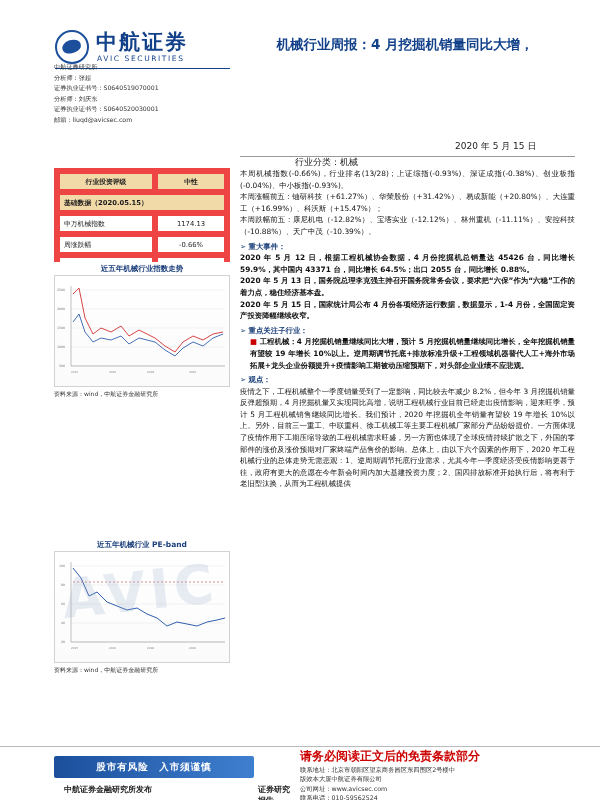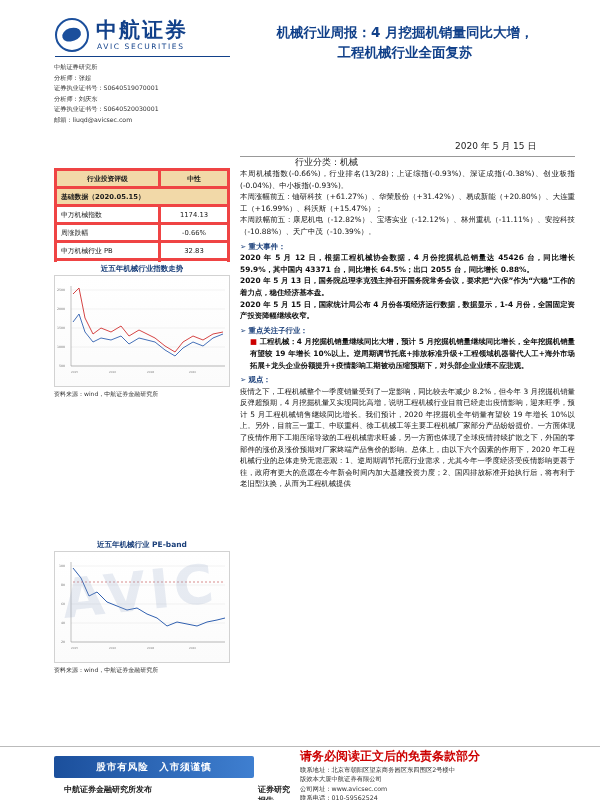--- a/index.html
+++ b/index.html
@@ -6,21 +6,21 @@
   body{
     width:600px;height:800px;
     background:#ffffff;
     font-family:"DejaVu Sans","Liberation Sans",sans-serif;
     font-size:7px;color:#1a1a1a;
     position:relative;overflow:hidden;
   }
   .page{position:absolute;inset:0;}
 
   
-  .header{position:absolute;left:0;top:4px;width:600px;height:58px;}
+  .header{position:absolute;left:0;top:16px;width:600px;height:58px;}
   .logo-mark{position:absolute;left:55px;top:14px;width:34px;height:34px;border-radius:50%;
     background:#ffffff;border:2.5px solid #1b4f9c;box-sizing:border-box;}
   .logo-mark:after{content:"";position:absolute;left:5px;top:8px;width:19px;height:13px;
     border-radius:50% 50% 45% 45%;background:#1b4f9c;transform:rotate(-18deg);}
   .logo-cn{position:absolute;left:96px;top:12px;font-size:21px;font-weight:bold;color:#12418a;
     letter-spacing:2px;font-family:"DejaVu Sans",sans-serif;}
   .logo-en{position:absolute;left:97px;top:38px;font-size:7.5px;color:#12418a;letter-spacing:1.6px;}
   .hdr-rule{position:absolute;left:55px;top:52px;width:175px;height:1px;background:#12418a;}
 
   .title{position:absolute;left:240px;top:18px;width:330px;text-align:center;
@@ -31,21 +31,21 @@
   .info div{white-space:nowrap;}
 
   
   .meta{position:absolute;left:240px;top:140px;width:335px;font-size:9px;color:#222;}
   .meta .cls{position:absolute;left:55px;top:16px;}
   .meta .date{position:absolute;left:215px;top:0;}
   .meta-rule{position:absolute;left:240px;top:156px;width:335px;height:1px;background:#999;}
 
   
   .rtable{position:absolute;left:54px;top:168px;width:176px;border-collapse:collapse;font-size:6.8px;}
-  .rtable td{border:3px solid #ef4444;height:15px;padding:0 4px;}
+  .rtable td{border:6px solid #ef4444;height:15px;padding:0 4px;}
   .rtable .hdr{background:#f2d9a8;font-weight:bold;text-align:center;}
   .rtable .sub{background:#f2d9a8;font-weight:bold;}
   .rtable .val{text-align:center;width:58px;}
 
   
   .chartbox{position:absolute;left:54px;width:176px;background:#ffffff;}
   .chart-title{text-align:center;font-size:7.5px;font-weight:bold;color:#1a3f7a;padding:2px 0 1px;}
   .chart-area{position:relative;width:176px;height:112px;border:1px solid #d2d2d2;box-sizing:border-box;
     background:linear-gradient(#ffffff,#fbfbfb);}
   .src{font-size:6px;color:#333;line-height:9px;margin-top:2px;}
@@ -80,21 +80,20 @@
 
 <div class="page">
 
   <div class="header">
     <div class="logo-mark"></div>
     <div class="logo-cn">中航证券</div>
     <div class="logo-en">AVIC  SECURITIES</div>
     <div class="hdr-rule"></div>
     <div class="title">
       <div>机械行业周报：4 月挖掘机销量同比大增，</div>
-      <div>工程机械行业全面复苏</div>
     </div>
   </div>
 
   <div class="info">
     <div>中航证券研究所</div>
     <div>分析师：张超</div>
     <div>证券执业证书号：S0640519070001</div>
     <div>分析师：刘庆东</div>
     <div>证券执业证书号：S0640520030001</div>
     <div>邮箱：liuqd@avicsec.com</div>

